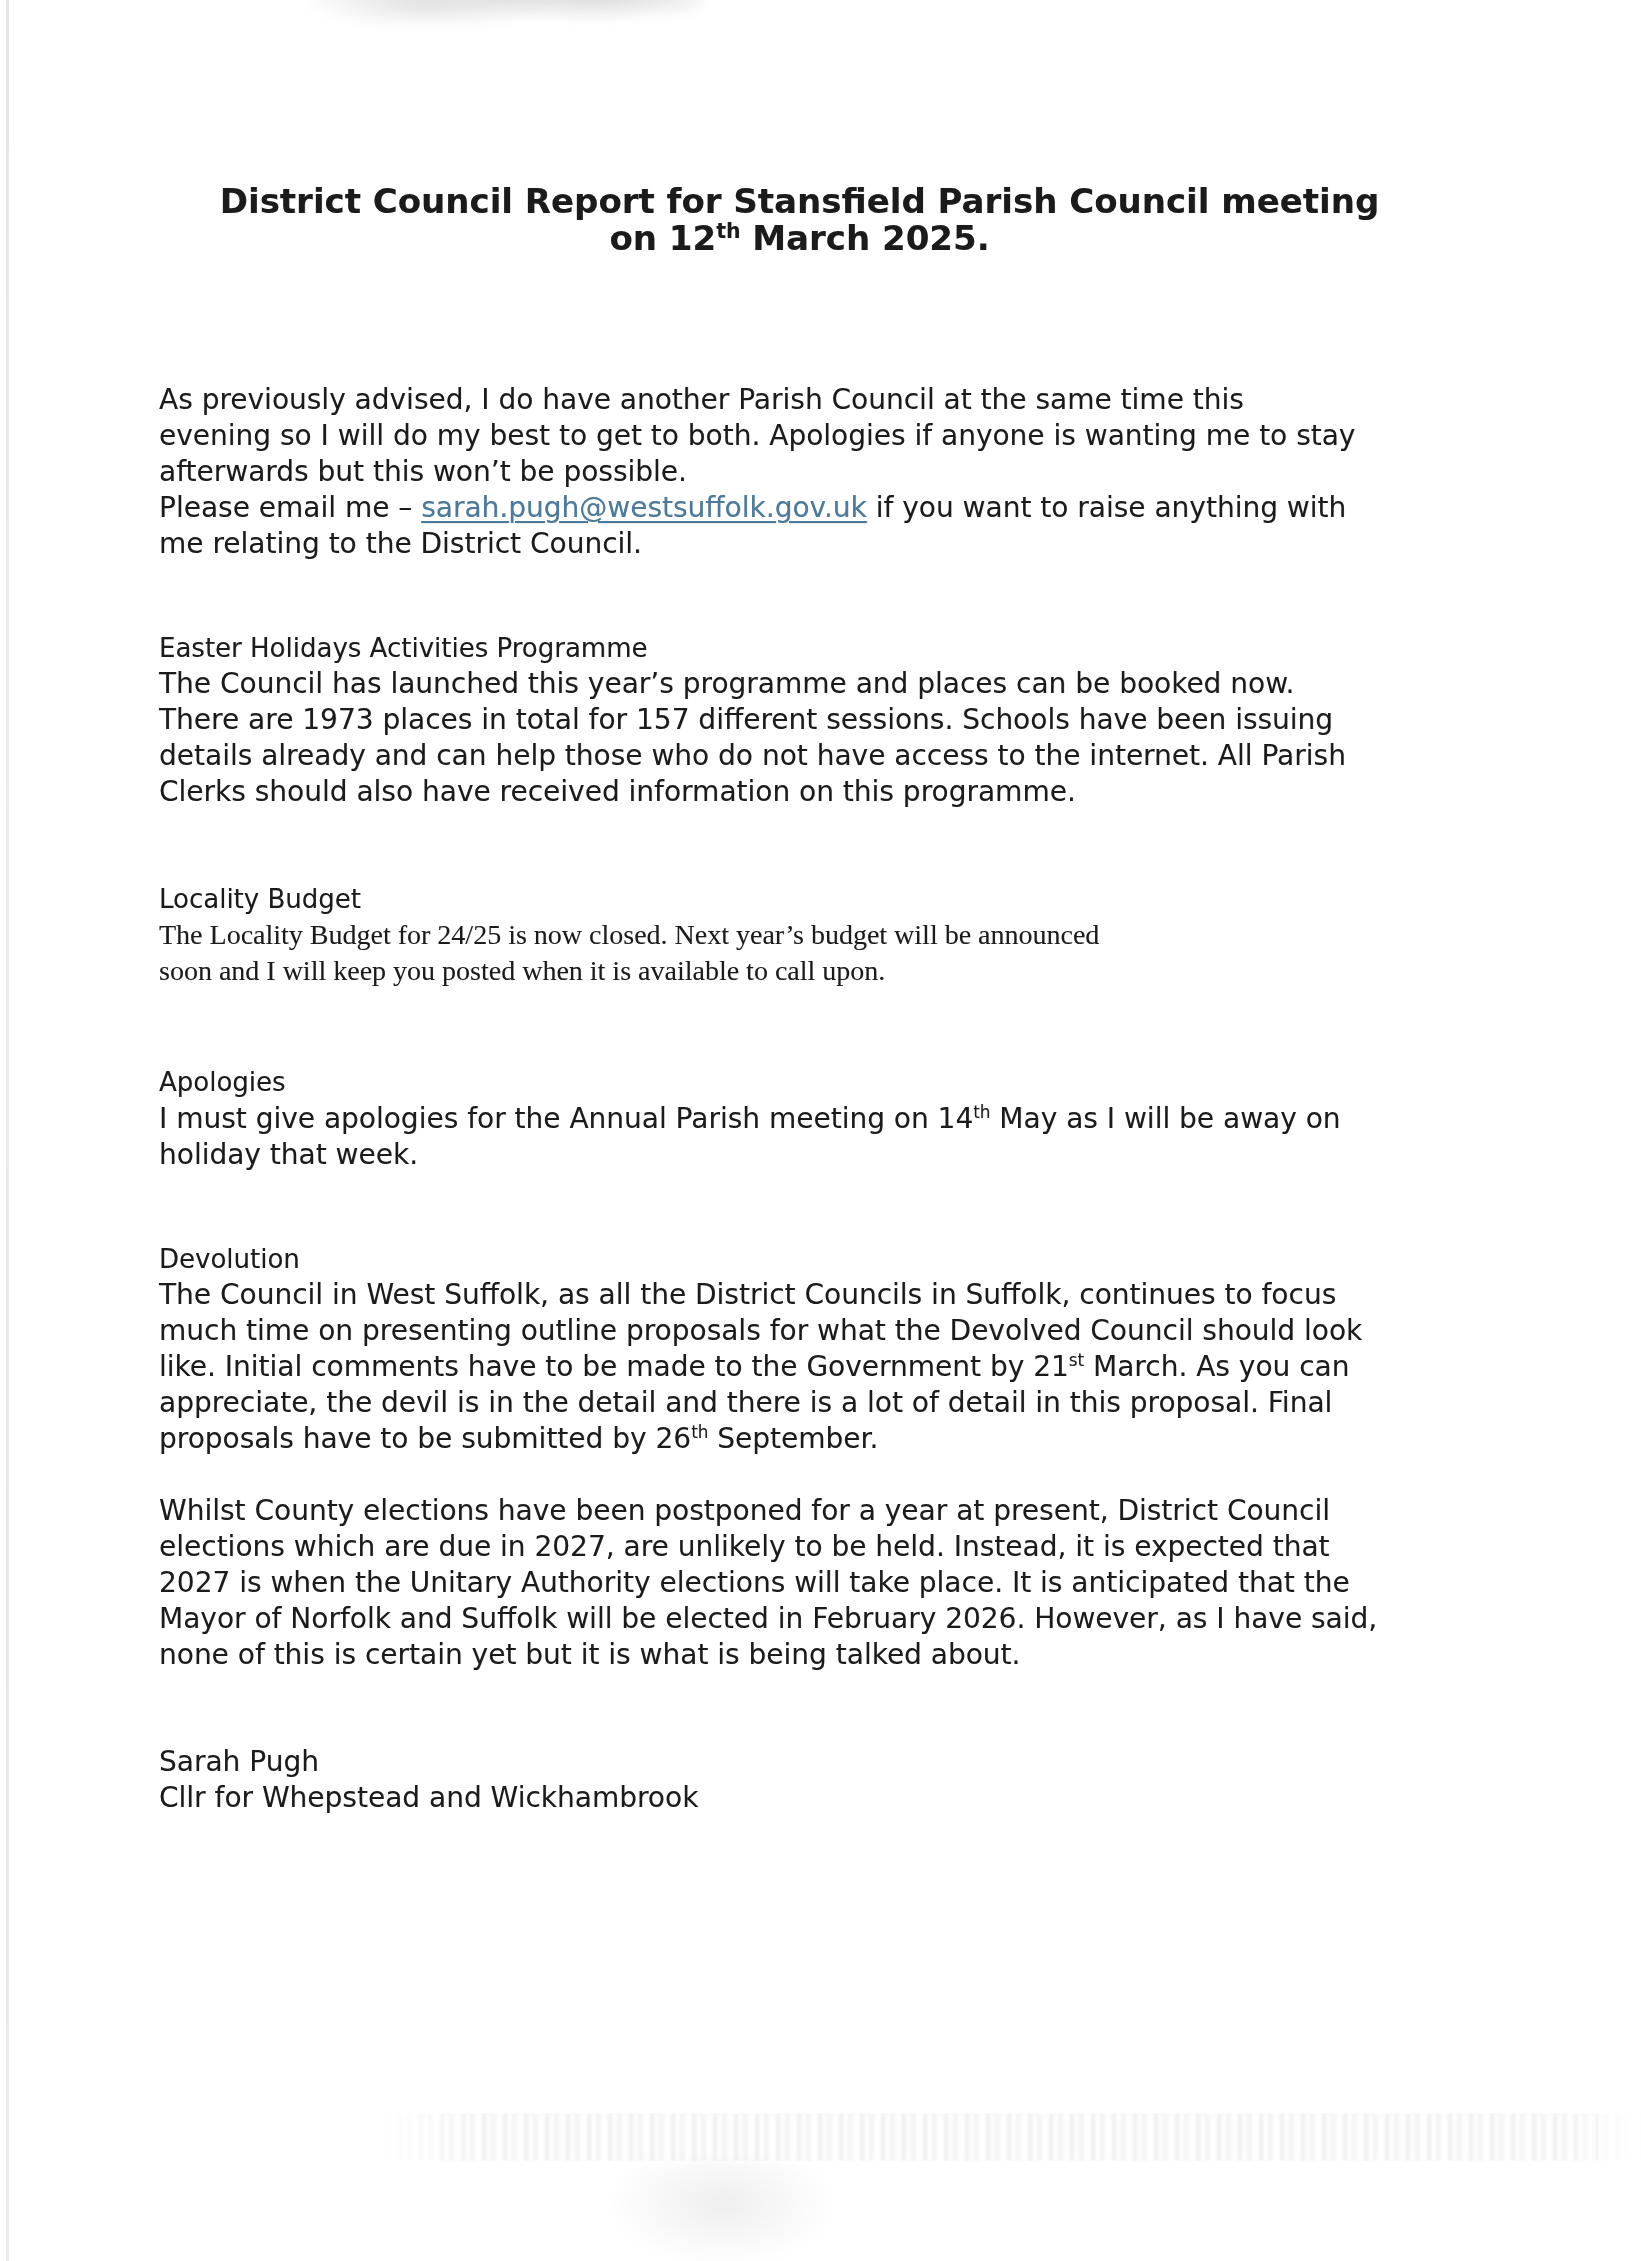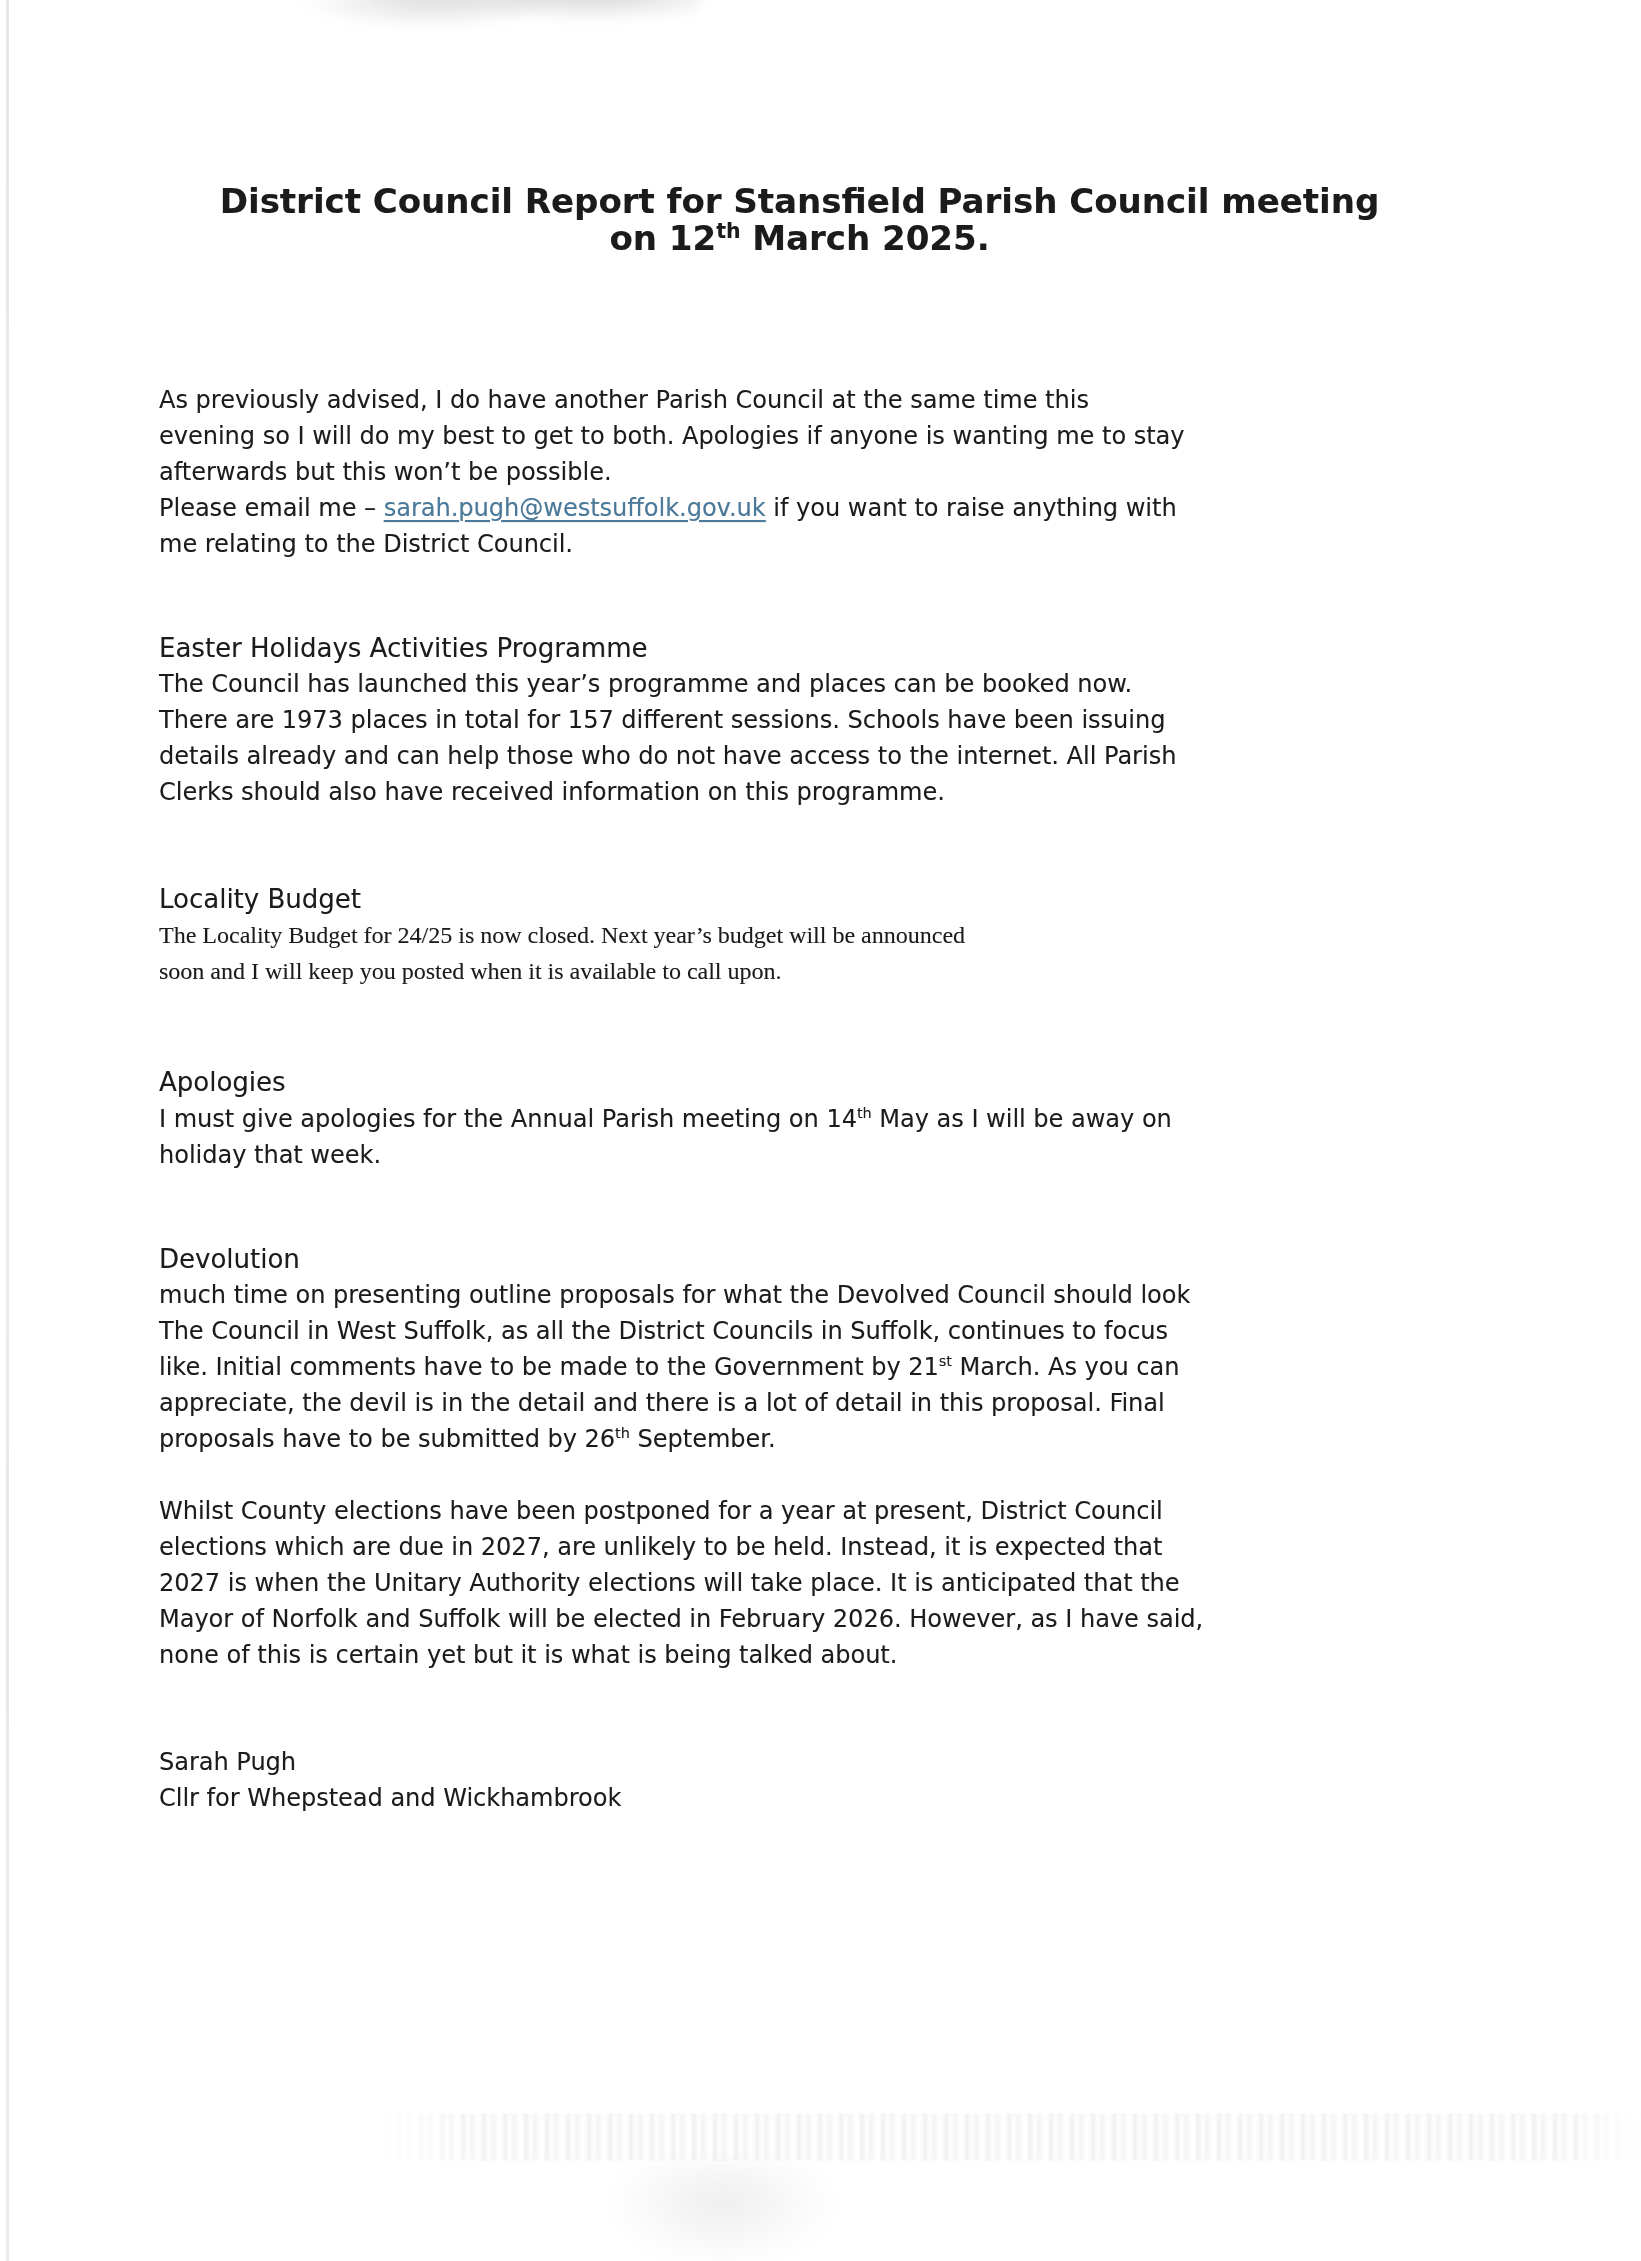--- a/index.html
+++ b/index.html
@@ -17,21 +17,21 @@
     text-align:center;font-weight:bold;font-size:34px;line-height:37px;
     text-shadow:0.3px 0.3px 0.5px rgba(40,40,40,0.35);
   }
   .heading{
     position:absolute;left:159px;
     font-size:26px;font-weight:normal;line-height:36px;white-space:nowrap;
     text-shadow:0.3px 0.3px 0.5px rgba(40,40,40,0.35);
   }
   .para{
     position:absolute;left:159px;
-    font-size:24px;line-height:36px;
+    font-size:28px;line-height:36px;
     text-shadow:0.3px 0.3px 0.5px rgba(40,40,40,0.3);
   }
   .para .line{white-space:nowrap;}
   sup.sup{font-size:0.6em;vertical-align:super;line-height:0;}
   a.email-link{
     color:var(--link-color,#4a7b9d);
     text-decoration:underline;
     text-decoration-thickness:1.9px;
     text-underline-offset:3.9px;
     cursor:pointer;
@@ -113,22 +113,22 @@
     </div>
 
     <div class="heading" id="apologies-heading">Apologies</div>
     <div class="para" id="apologies-para">
       <div class="line">I must give apologies for the Annual Parish meeting on 14<sup class="sup">th</sup> May as I will be away on</div>
       <div class="line">holiday that week.</div>
     </div>
 
     <div class="heading" id="devolution-heading">Devolution</div>
     <div class="para" id="devolution-para1">
+      <div class="line">The Council in West Suffolk, as all the District Councils in Suffolk, continues to focus</div>
       <div class="line">much time on presenting outline proposals for what the Devolved Council should look</div>
-      <div class="line">The Council in West Suffolk, as all the District Councils in Suffolk, continues to focus</div>
       <div class="line">like. Initial comments have to be made to the Government by 21<sup class="sup">st</sup> March. As you can</div>
       <div class="line">appreciate, the devil is in the detail and there is a lot of detail in this proposal. Final</div>
       <div class="line">proposals have to be submitted by 26<sup class="sup">th</sup> September.</div>
     </div>
     <div class="para" id="devolution-para2">
       <div class="line">Whilst County elections have been postponed for a year at present, District Council</div>
       <div class="line">elections which are due in 2027, are unlikely to be held. Instead, it is expected that</div>
       <div class="line">2027 is when the Unitary Authority elections will take place. It is anticipated that the</div>
       <div class="line">Mayor of Norfolk and Suffolk will be elected in February 2026. However, as I have said,</div>
       <div class="line">none of this is certain yet but it is what is being talked about.</div>

